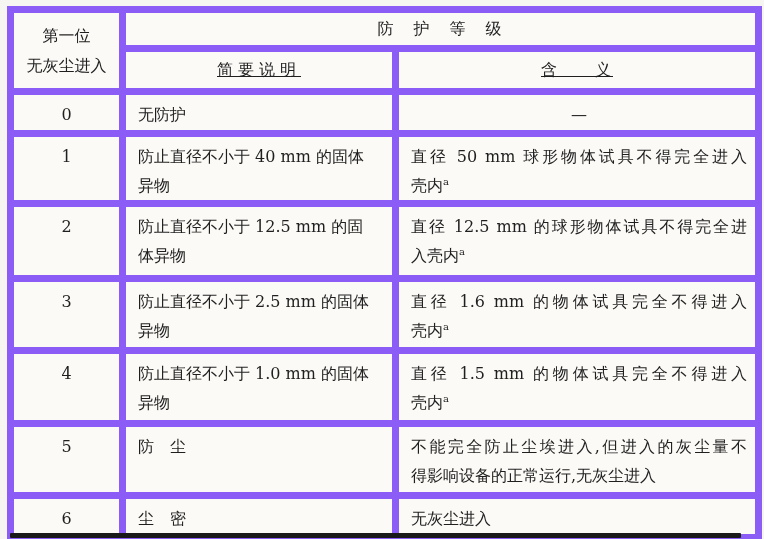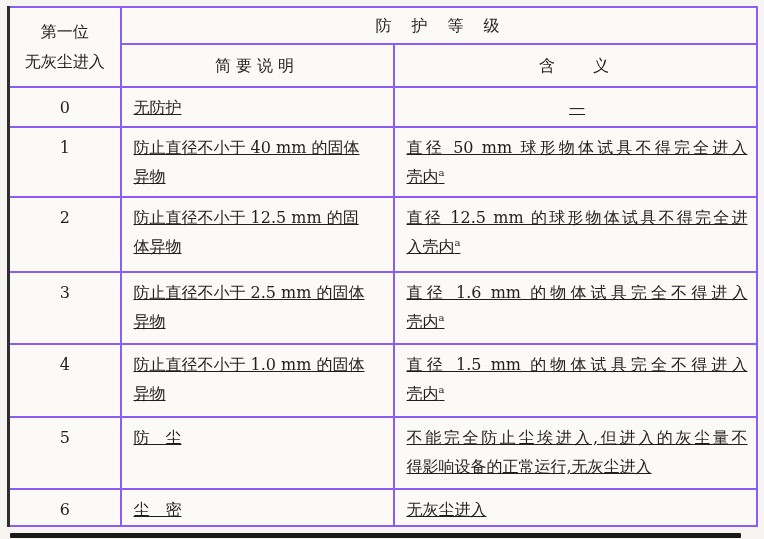--- a/index.html
+++ b/index.html
@@ -22,52 +22,51 @@
     left: 7px;
     top: 6px;
     width: 748px;
     border-collapse: collapse;
     table-layout: fixed;
     background: #fbfaf7;
     border: 2px solid #2e2e2e;
     border-left-width: 3px;
   }
   .ip-table th, .ip-table td {
-    border: 2px solid #8b5cf6;
+    border: 7px solid #8b5cf6;
     font-weight: normal;
     font-size: 16px;
     overflow: hidden;
   }
   .col-digit { width: 112px; }
   .col-desc  { width: 273px; }
   .col-mean  { width: 363px; }
 
   thead tr.hr1 { height: 37px; }
-  thead tr.hr2 { height: 43px; }
+  thead tr.hr2 { height: 43px; text-decoration: underline; }
   .ip-table th {
     text-align: center;
     vertical-align: middle;
     line-height: 30px;
   }
   .th-group { letter-spacing: 2px; }
   .th-desc  { letter-spacing: 5px; }
   .th-mean  { letter-spacing: 2px; }
 
   td.digit {
     text-align: center;
     vertical-align: top;
     padding-top: 5px;
     line-height: 29px;
   }
   td.desc, td.meaning {
     vertical-align: top;
     padding: 5px 8px 0 12px;
     line-height: 29px;
     text-align: left;
-    text-decoration: underline;
   }
   td.meaning.center { text-align: center; }
   .jline {
     text-align: justify;
     text-align-last: justify;
   }
   sup.fnote {
     font-size: 10px;
     line-height: 0;
     vertical-align: super;

